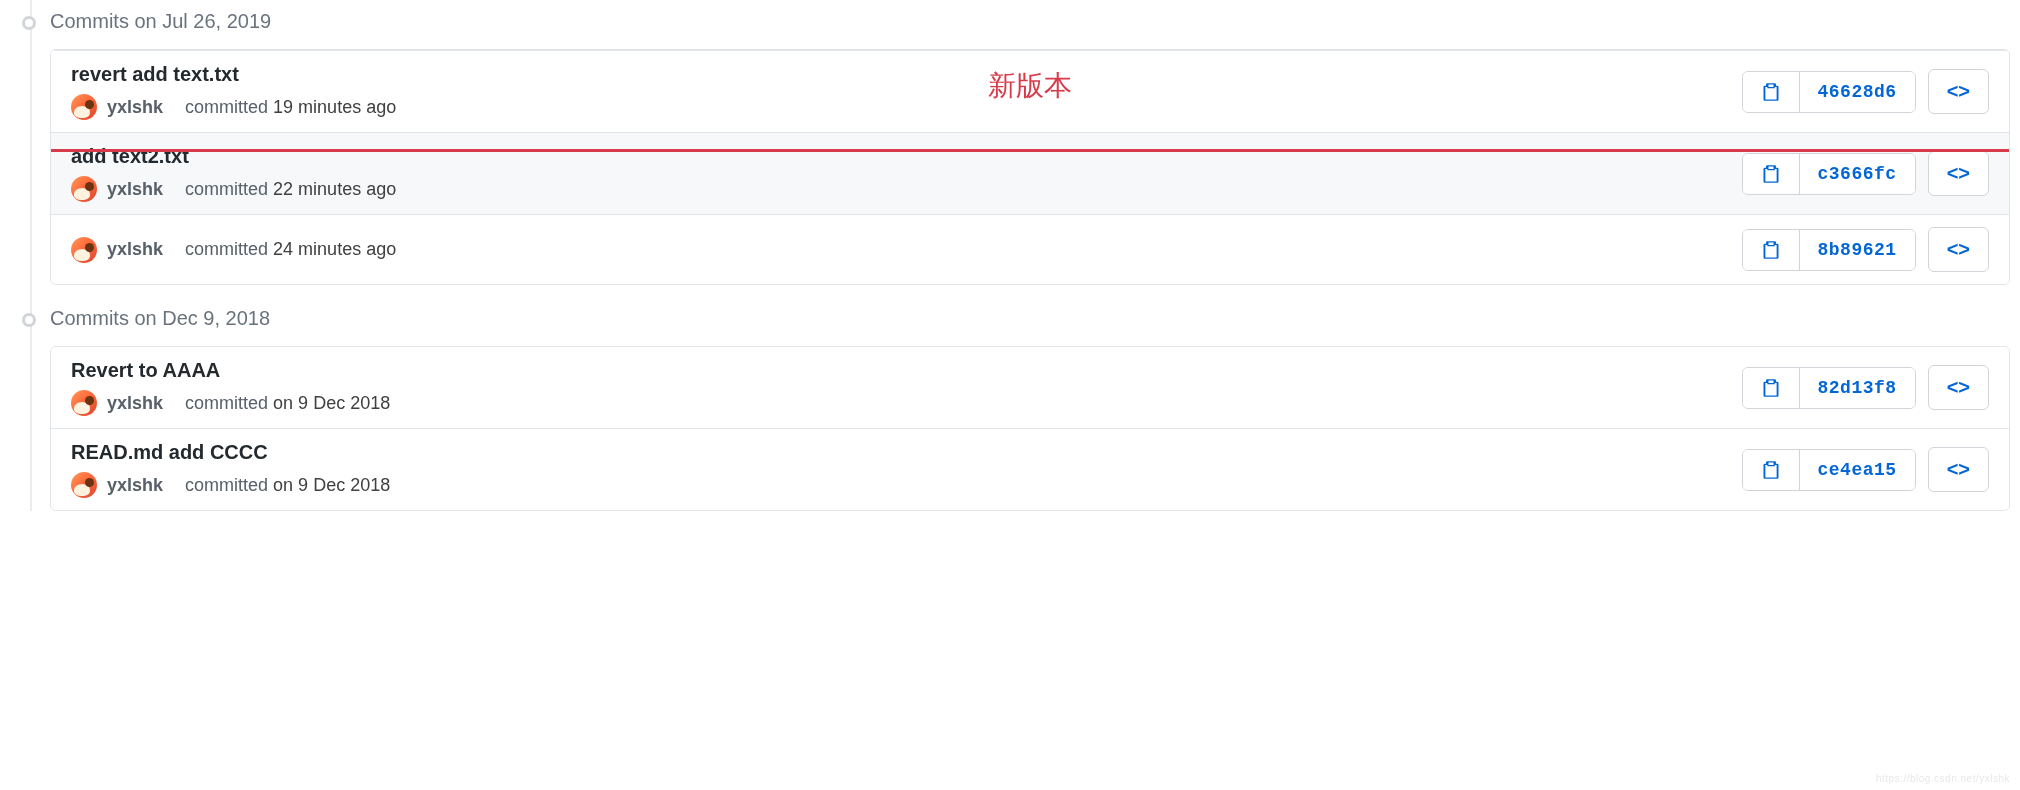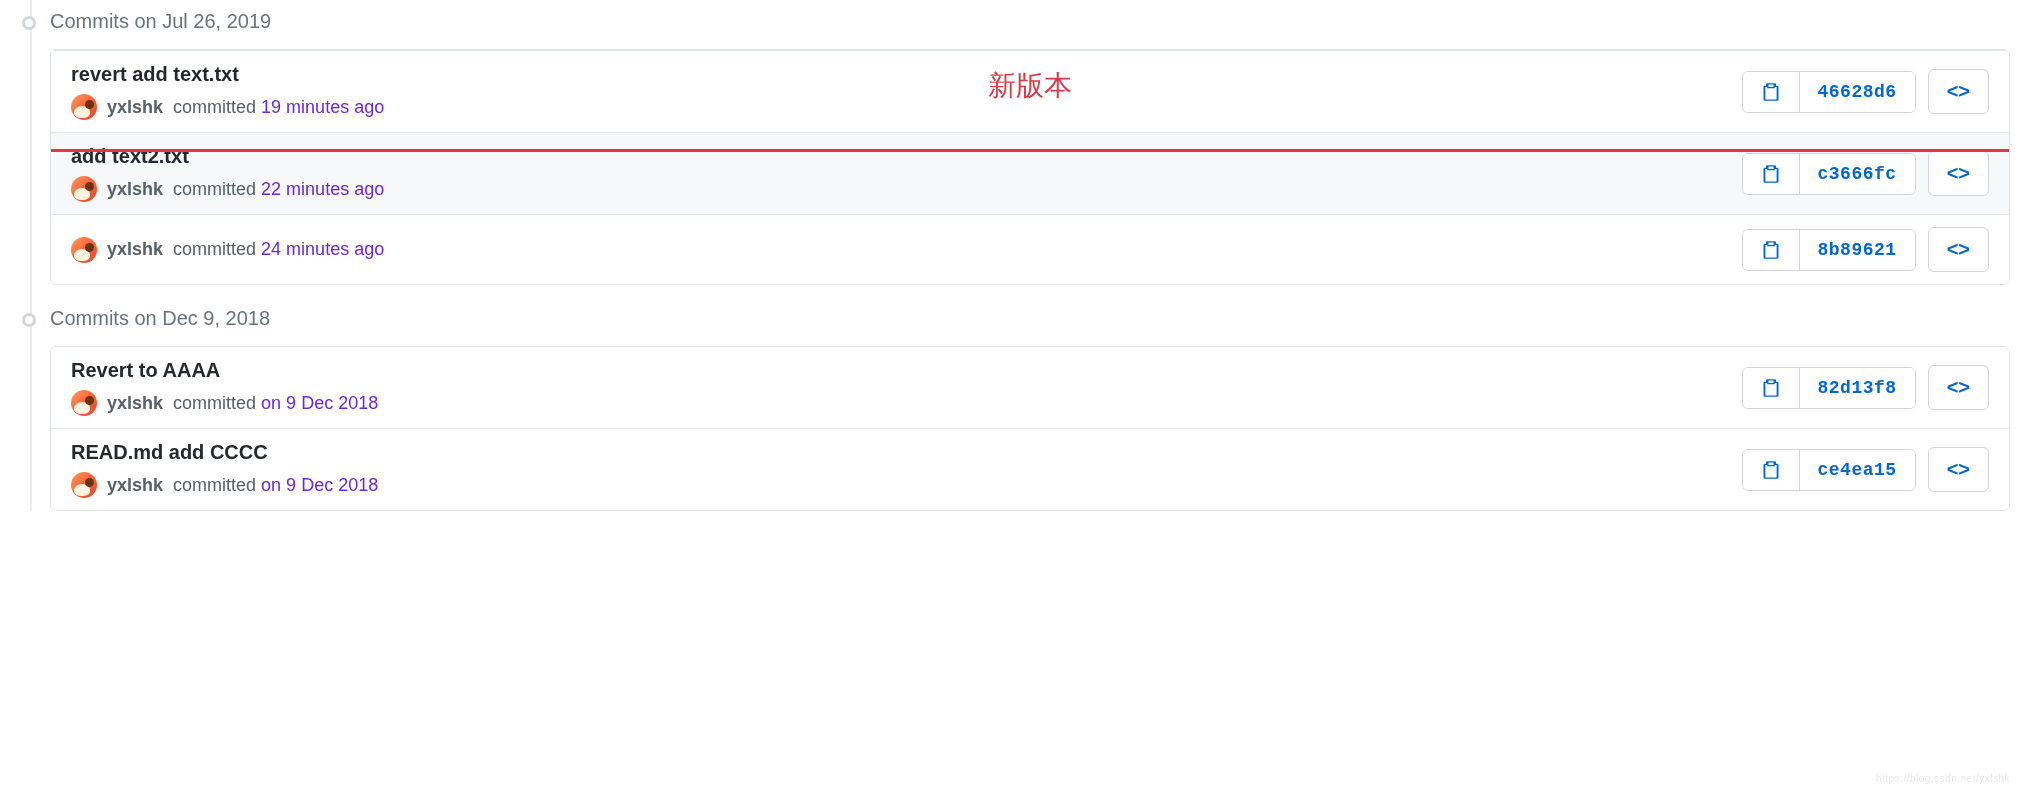--- a/index.html
+++ b/index.html
@@ -93,23 +93,23 @@
       left: 3px;
       bottom: 2px;
       width: 16px;
       height: 12px;
       background: #fff3e0;
       border-radius: 50% 50% 40% 40%;
     }
     .commit-author {
       font-weight: 600;
       color: #586069;
-      margin-right: 10px;
-    }
-    .commit-time { color: #6d28d9; }
+      margin-right: 22px;
+    }
+    .commit-time { color: #404040; }
     .commit-actions {
       display: flex;
       align-items: center;
       gap: 12px;
       margin-left: 36px;
     }
     .btn-group {
       display: inline-flex;
       border: 1px solid #d1d5da;
       border-radius: 6px;

